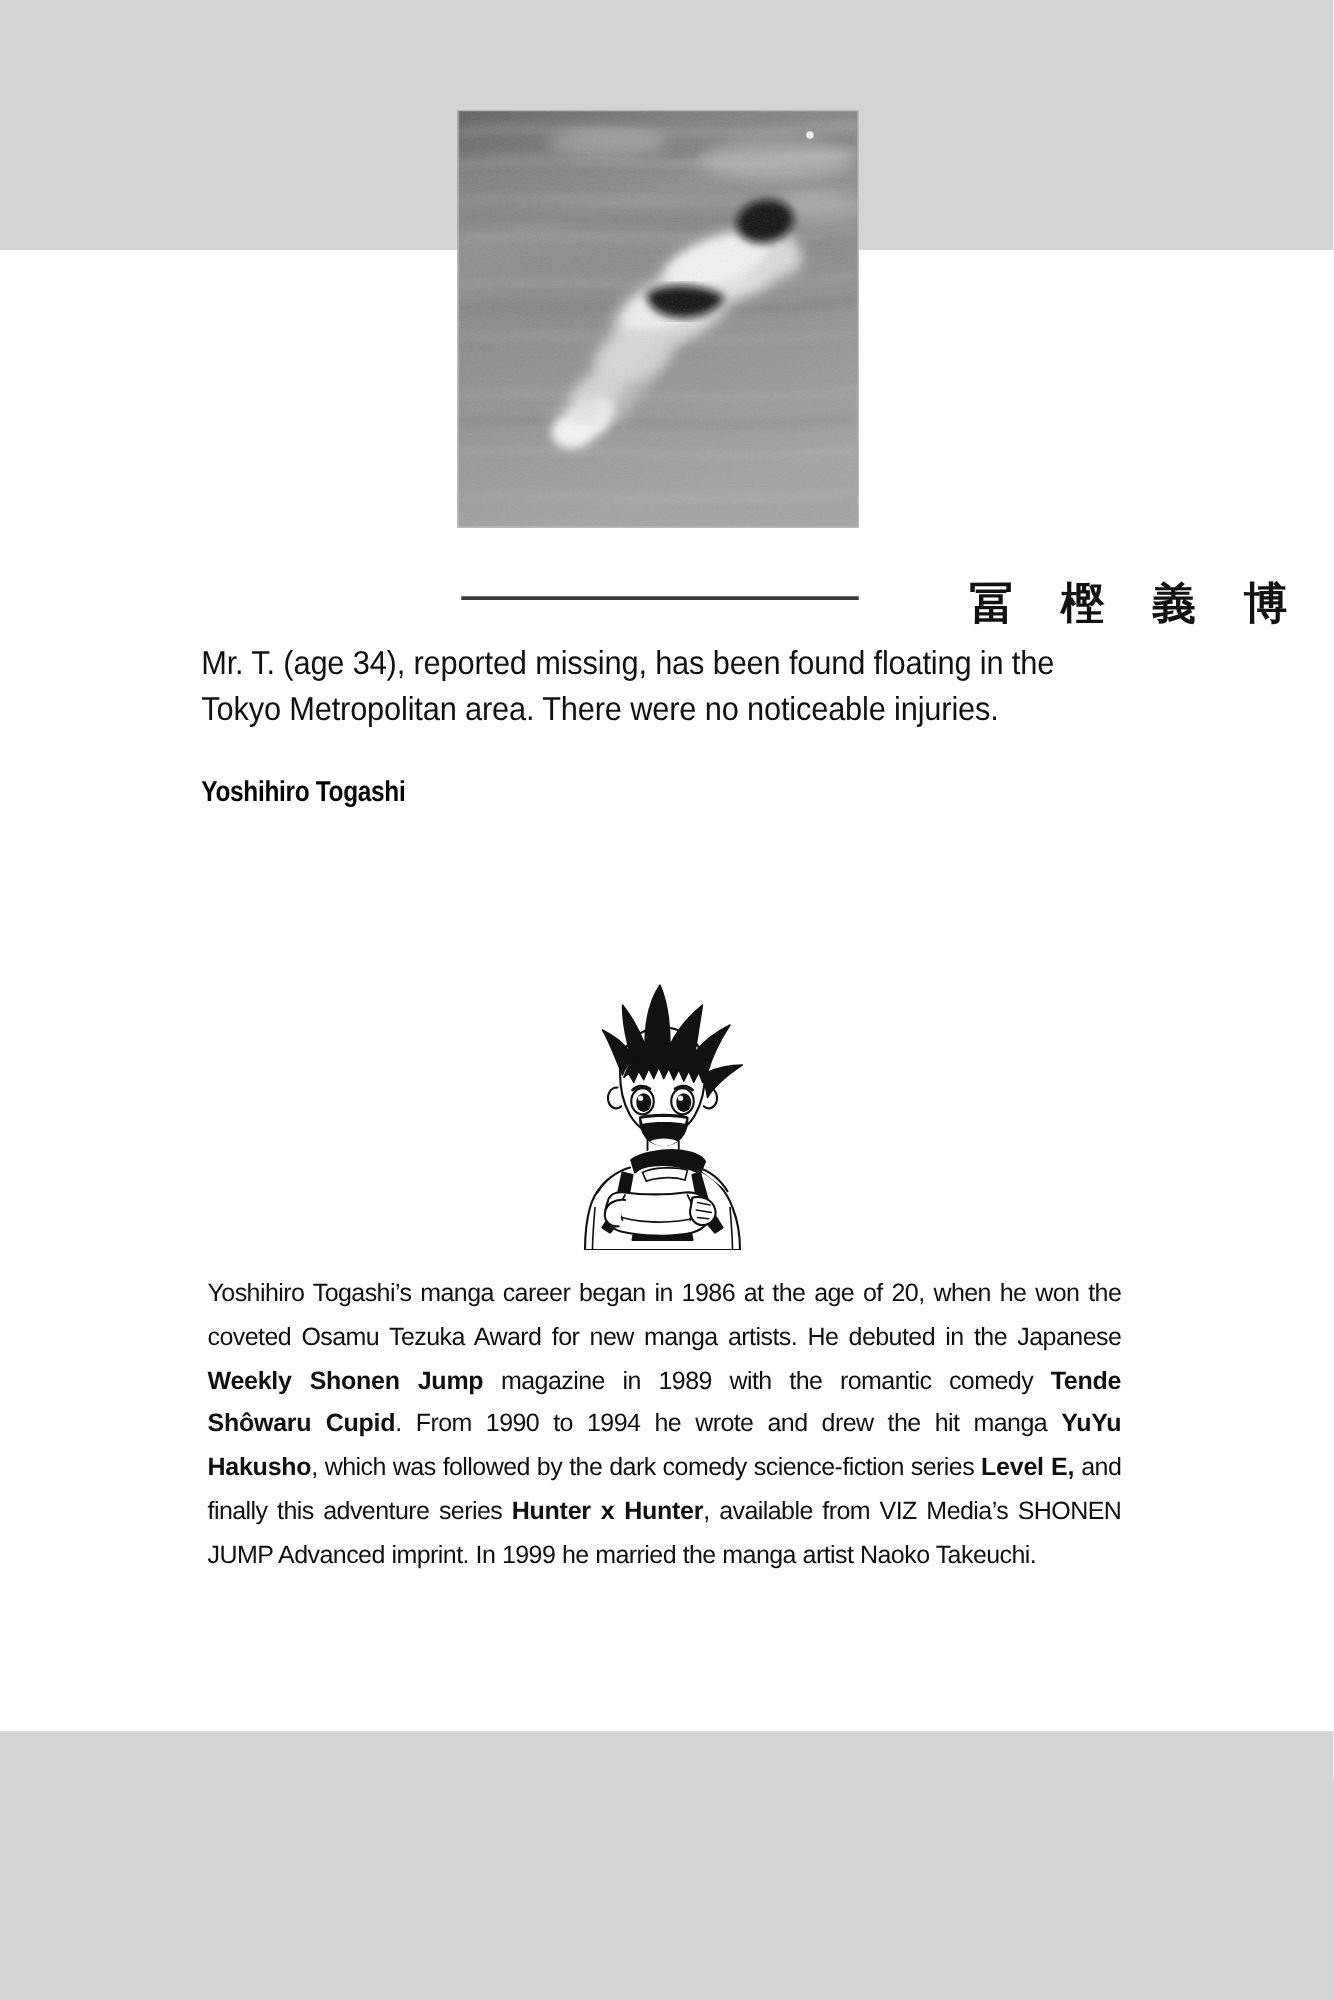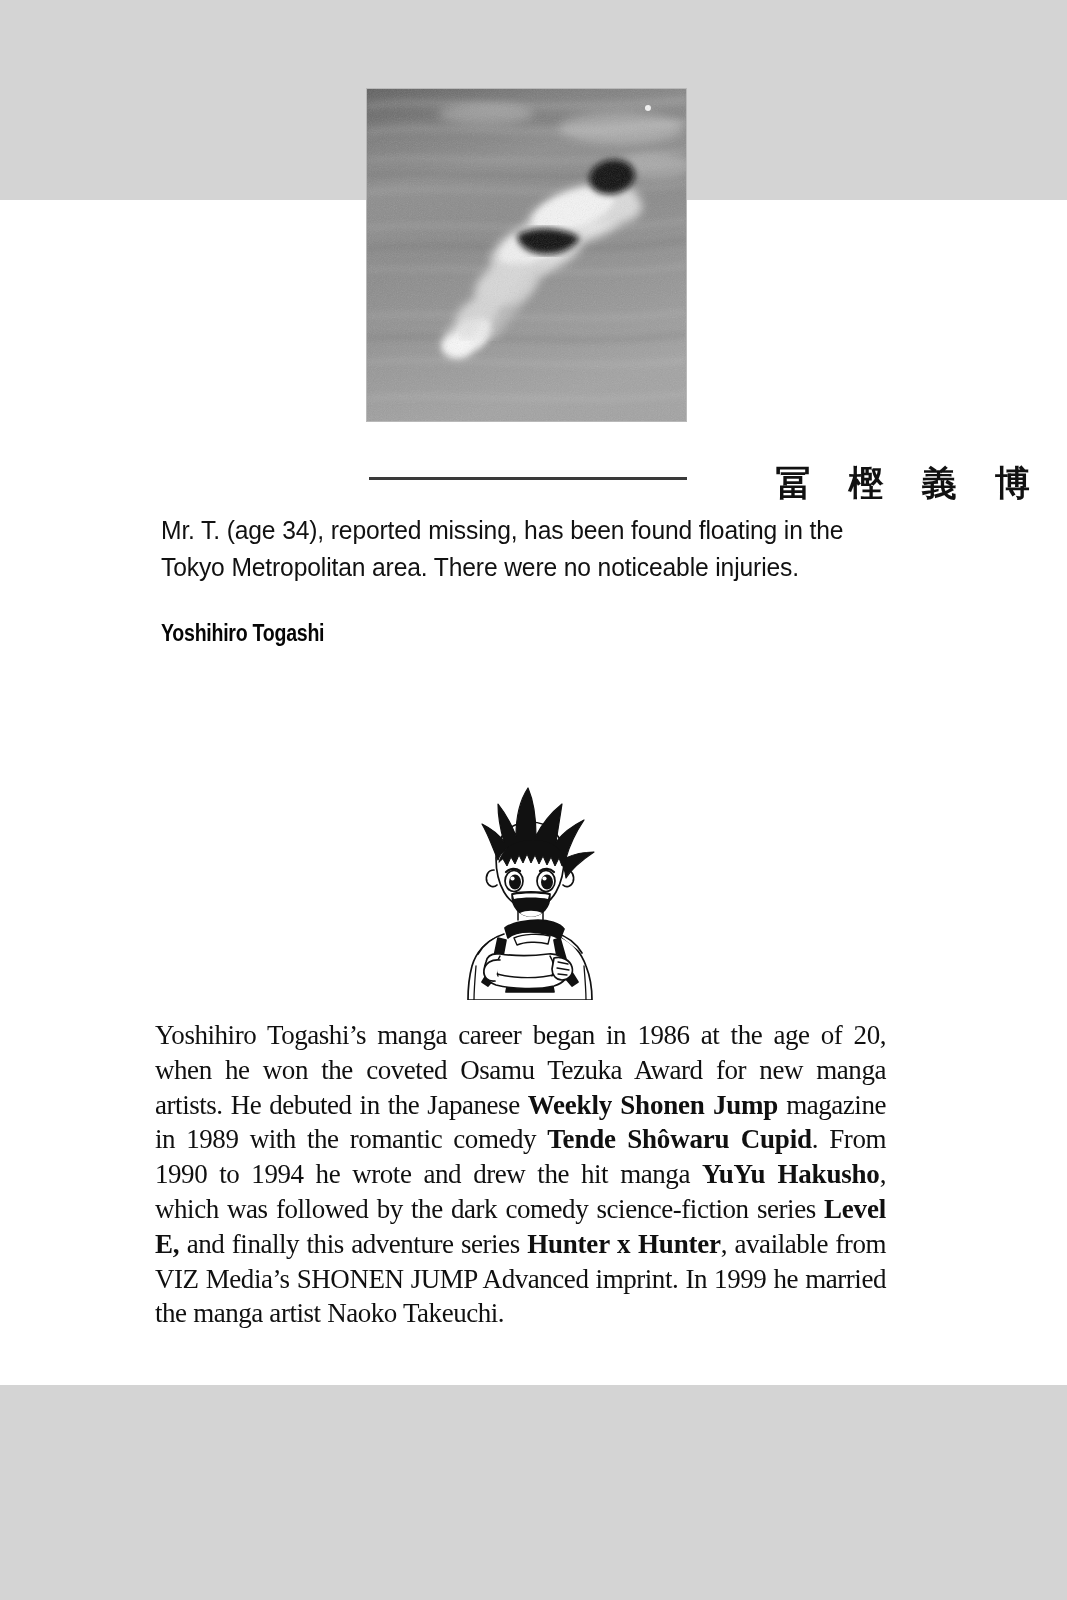--- a/index.html
+++ b/index.html
@@ -100,25 +100,25 @@
     left: 442px;
     top: 786px;
     width: 176px;
     height: 214px;
   }
   #character svg { display: block; width: 100%; height: 100%; }
 
   
   #bio {
     position: absolute;
-    left: 155px;
+    left: 166px;
     top: 1018px;
     width: 731px;
-    font-family: Liberation Serif, serif;
-    font-size: 27px;
+    font-family: Liberation Sans, sans-serif;
+    font-size: 20px;
     line-height: 34.8px;
     color: #101010;
     text-align: justify;
     text-align-last: left;
     letter-spacing: -0.45px;
     word-spacing: 0.2px;
   }
   #bio b { font-weight: 700; letter-spacing: -0.2px; }
 </style>
 </head>

